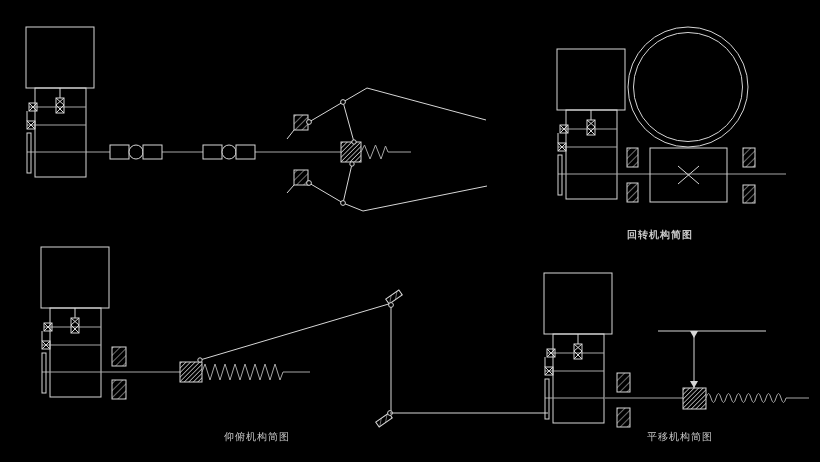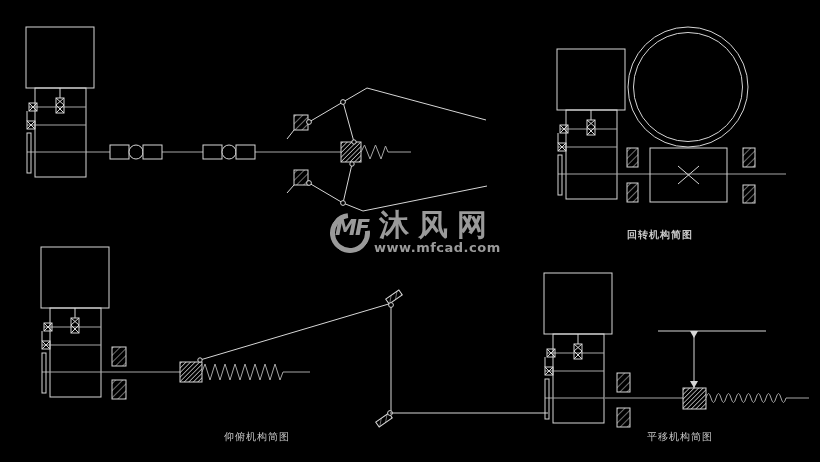--- a/index.html
+++ b/index.html
@@ -165,20 +165,14 @@
       <polygon class="tri" points="690,331 698,331 694,338"></polygon>
       <polygon class="tri" points="690,381 698,381 694,388"></polygon>
       <path class="cl" d="M706,398 Q708.5,389 711,398 Q713.5,407 716,398 Q718.5,389 721,398 Q723.5,407 726,398 Q728.5,389 731,398 Q733.5,407 736,398 Q738.5,389 741,398 Q743.5,407 746,398 Q748.5,389 751,398 Q753.5,407 756,398 Q758.5,389 761,398 Q763.5,407 766,398 Q768.5,389 771,398 Q773.5,407 776,398 Q778.5,389 781,398 Q783.5,407 786,398 H809"></path>
     </g>
   </svg>
 
   <div class="diagram-label" style="left:627px;top:229px;font-weight:bold;">回转机构简图</div>
   <div class="diagram-label" style="left:224px;top:431px;">仰俯机构简图</div>
   <div class="diagram-label" style="left:647px;top:431px;text-align:center;">平移机构简图</div>
 
-  <div class="watermark">
-    <span class="wm-ring"></span>
-    <span class="wm-mf">MF</span>
-    <span class="wm-name">沐风网</span>
-    <span class="wm-url">www.mfcad.com</span>
-  </div>
 
 </div>
 
 </body></html>

